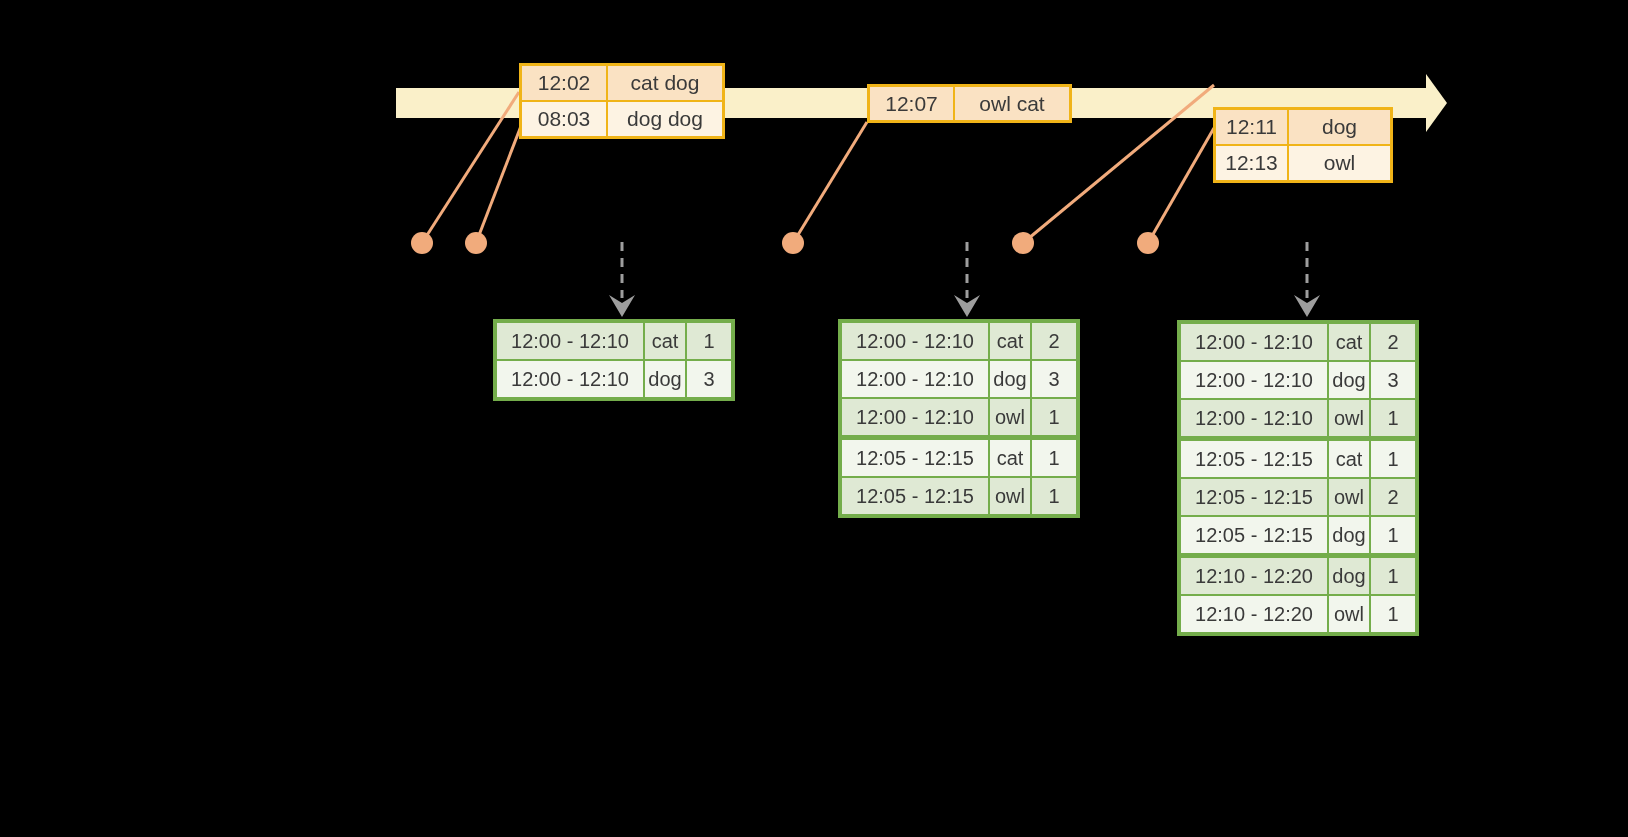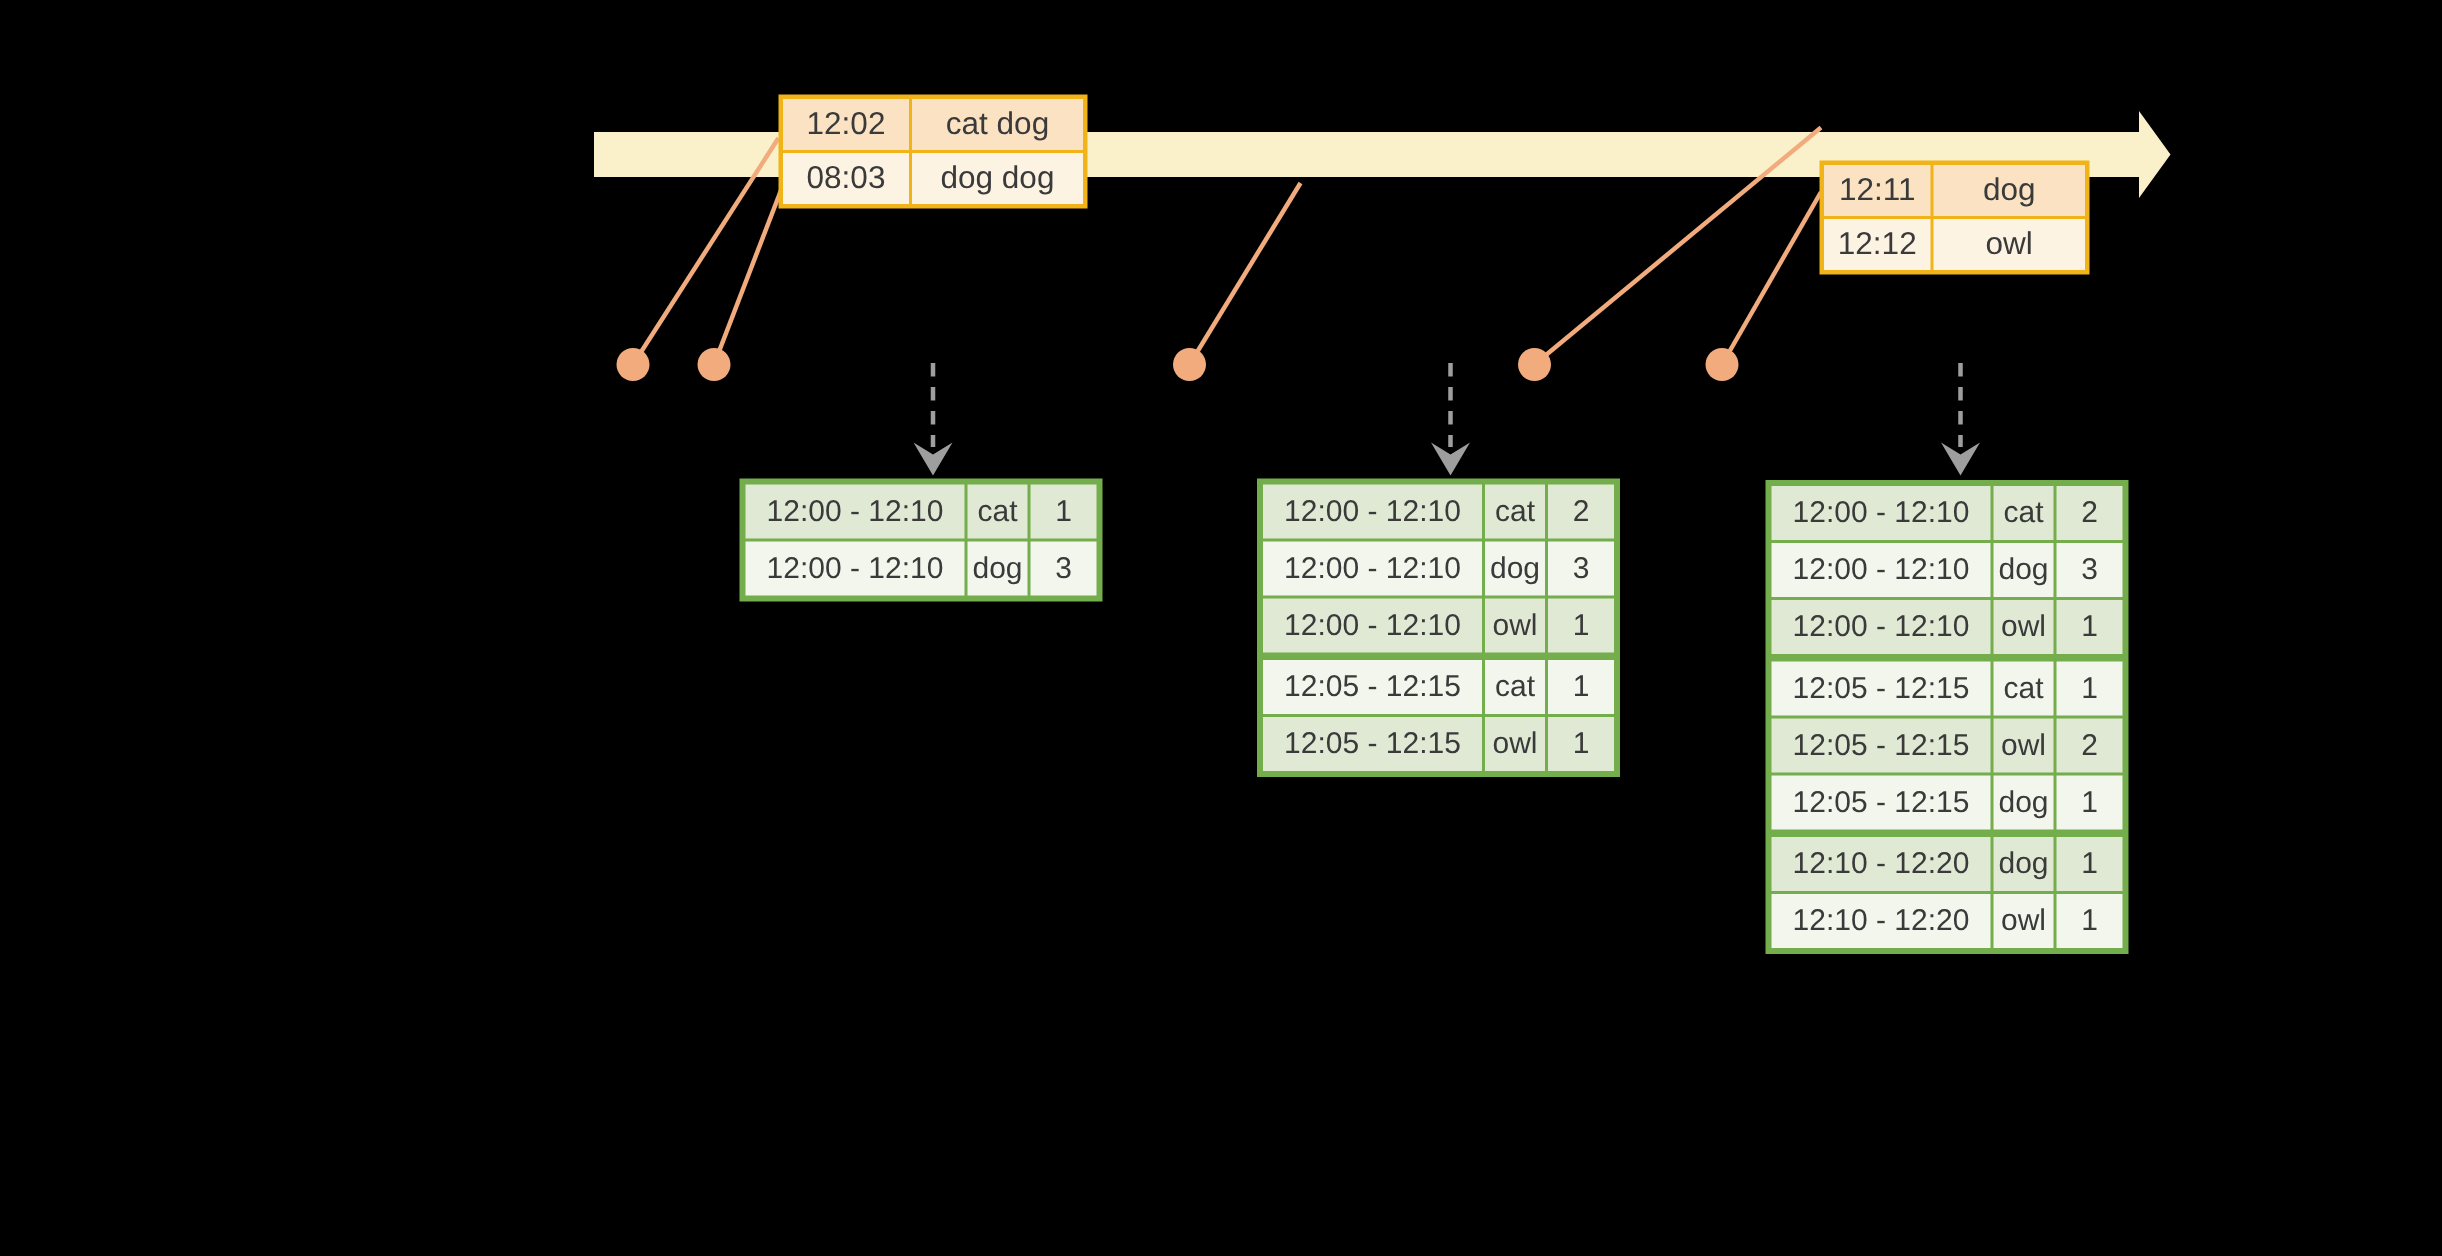--- a/index.html
+++ b/index.html
@@ -83,24 +83,28 @@
       <polygon points="1294,295 1307,317 1320,295 1307,303" fill="var(--trigger-arrow)"></polygon>
     </g>
   </svg>
 
   <div class="event-table" id="et0" style="left:519px;top:63px;grid-template-columns:84px 114px;grid-auto-rows:34px;">
       <div class="cell">12:02</div>
       <div class="cell">cat dog</div>
       <div class="cell">08:03</div>
       <div class="cell">dog dog</div>
     </div>
+  <div class="event-table" id="et1" style="left:867px;top:84px;grid-template-columns:83px 114px;grid-auto-rows:33px;">
+      <div class="cell">12:07</div>
+      <div class="cell">owl cat</div>
+    </div>
   <div class="event-table" id="et2" style="left:1213px;top:64px;grid-template-columns:71px 101px;grid-auto-rows:34px;margin-top:43px;">
       <div class="cell">12:11</div>
       <div class="cell">dog</div>
-      <div class="cell">12:12</div>
+      <div class="cell">12:13</div>
       <div class="cell">owl</div>
     </div>
 
   <div class="result-table" id="rt0" style="left:493px;top:319px;">
       <div class="rrow">
         <div class="rcell c0">12:00 - 12:10</div>
         <div class="rcell c1">cat</div>
         <div class="rcell c2">1</div>
       </div>
       <div class="rrow">

